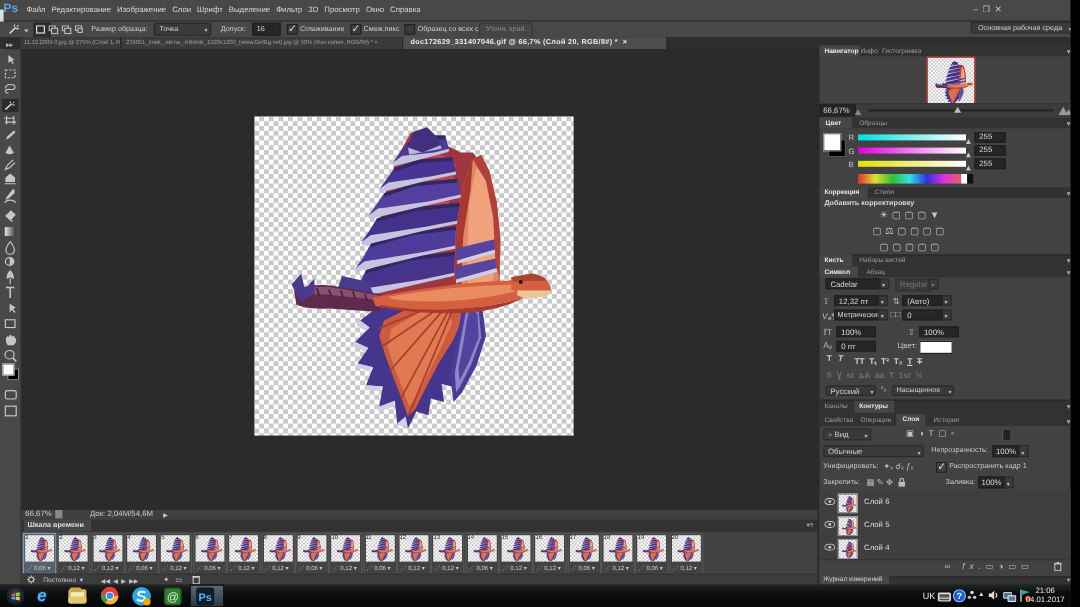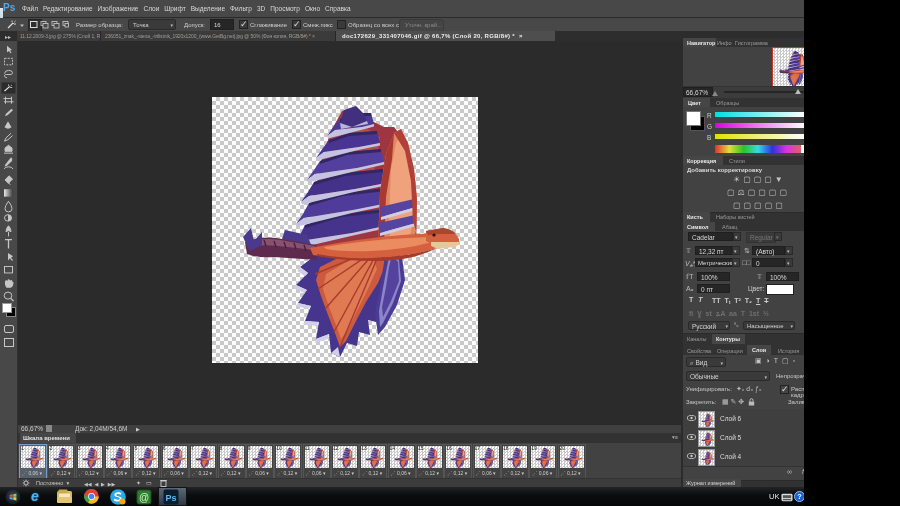--- a/index.html
+++ b/index.html
@@ -1,15 +1,15 @@
 <!DOCTYPE html>
 <html><head><meta charset="utf-8">
 <style>
 html,body{margin:0;padding:0;background:#000}
-#app{position:relative;width:804px;height:506px;overflow:hidden;font-family:"Liberation Sans",sans-serif;background:#2b2b2b;-webkit-font-smoothing:antialiased}
+#app{position:relative;width:892px;height:506px;overflow:hidden;font-family:"Liberation Sans",sans-serif;background:#2b2b2b;-webkit-font-smoothing:antialiased}
 .ab{position:absolute}
 .inp{background:#262626;border:1px solid #1f1f1f;color:#d8d8d8;box-sizing:border-box}
 .dd{background:#3a3a3a;border:1px solid #2a2a2a;color:#cfcfcf;box-sizing:border-box}
 .chk{font-size:9px;width:7px;height:7px;background:#3a3a3a;border:1px solid #222;display:inline-block;color:#ddd;line-height:7px;text-align:center}
 </style></head>
 <body>
 <div id="app">
 
 <div class="ab" style="left:0;top:0;width:900px;height:17px;background:#484848;border-bottom:1px solid #2a2a2a"></div>
 <div class="ab" style="left:3px;top:2px;font-size:10px;font-weight:bold;color:#55a8e8">Ps</div>

